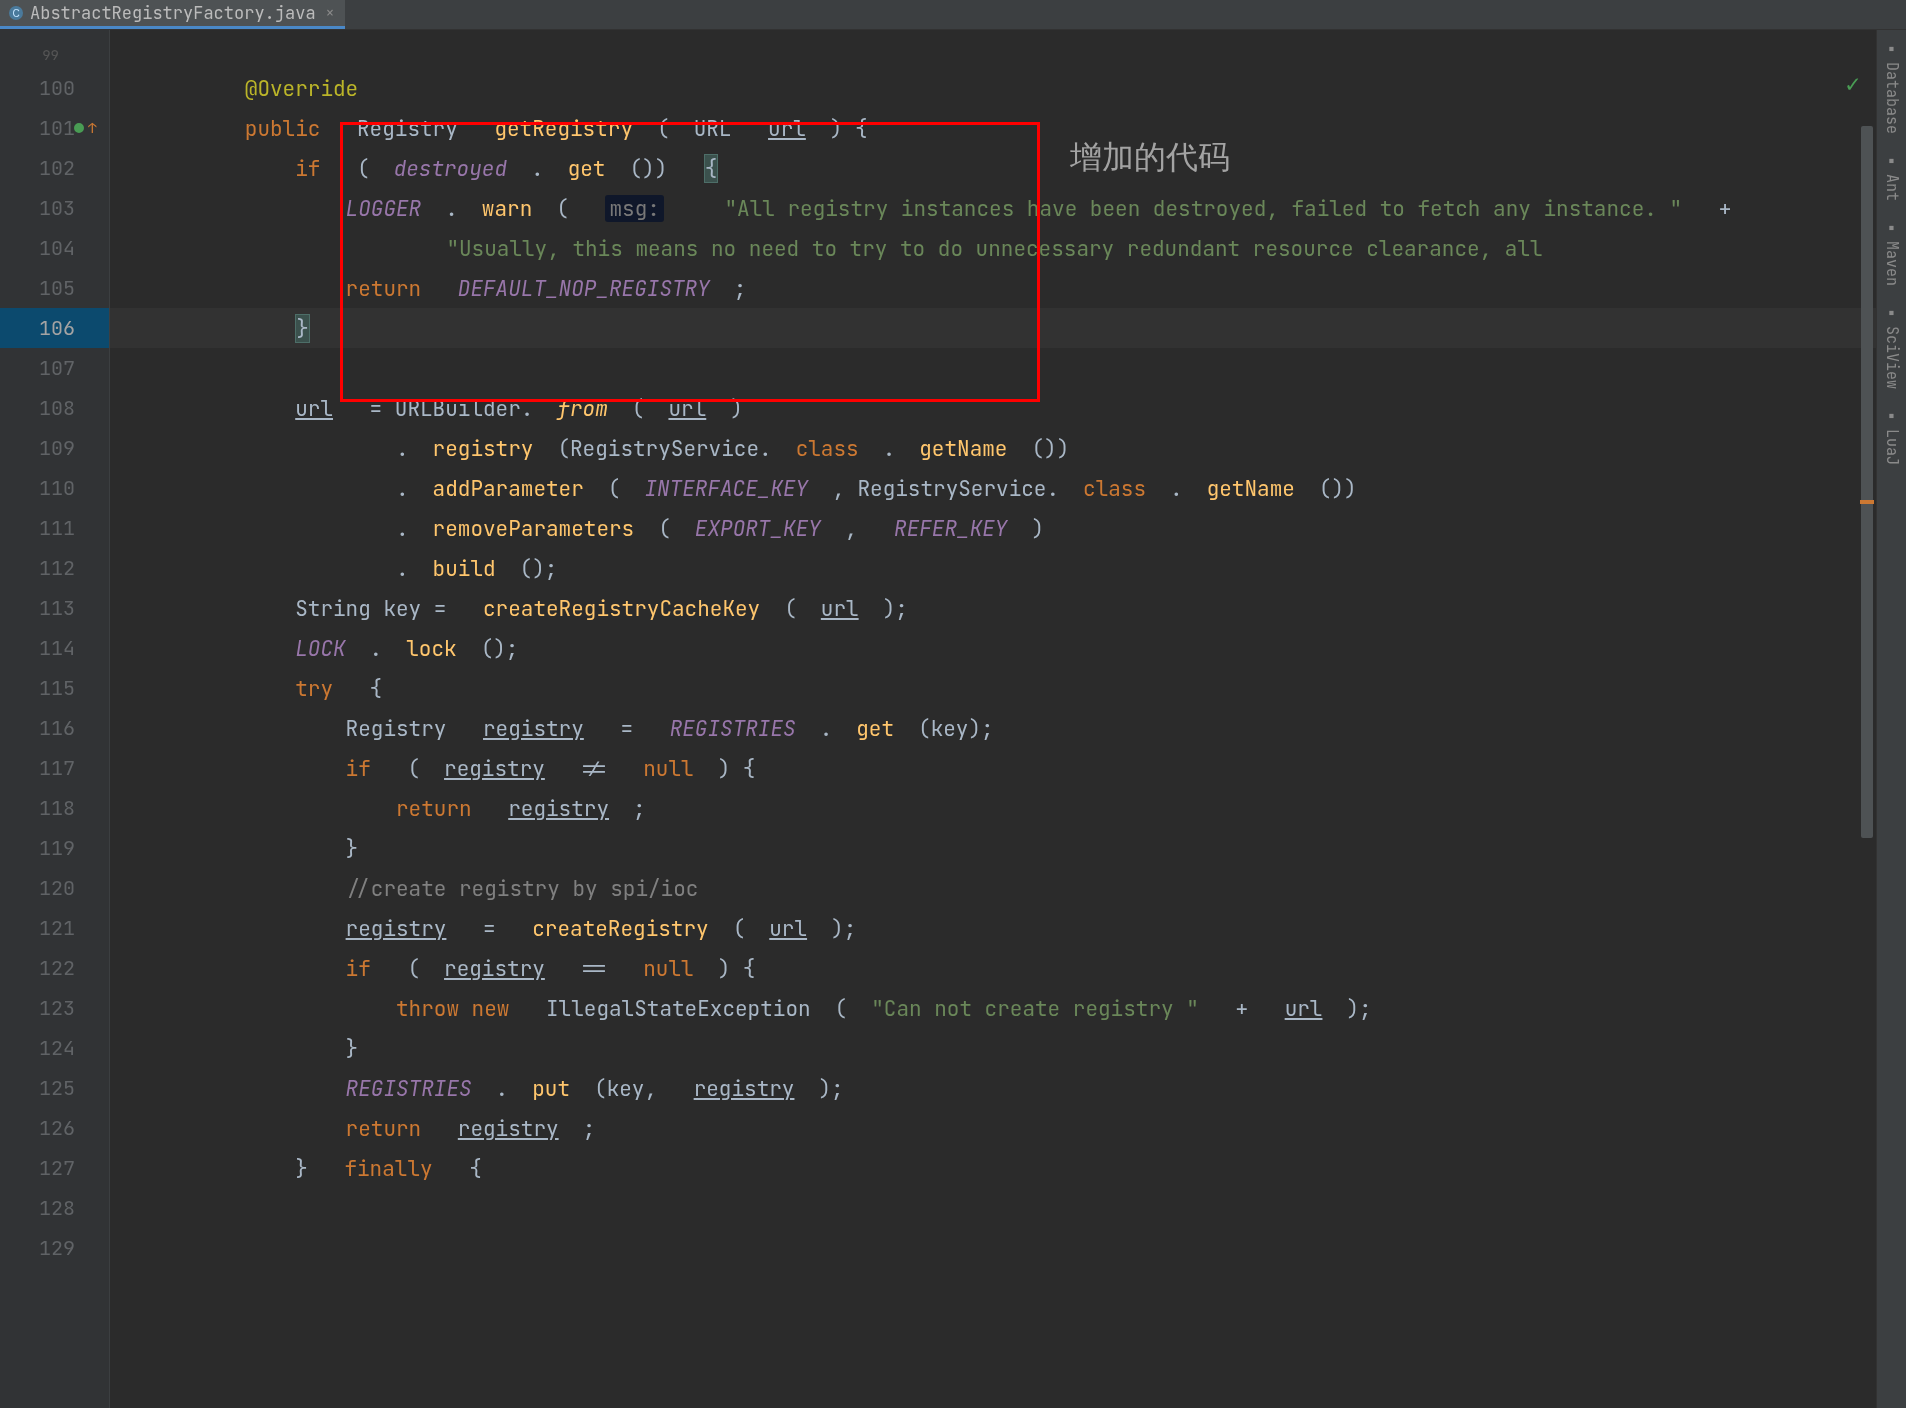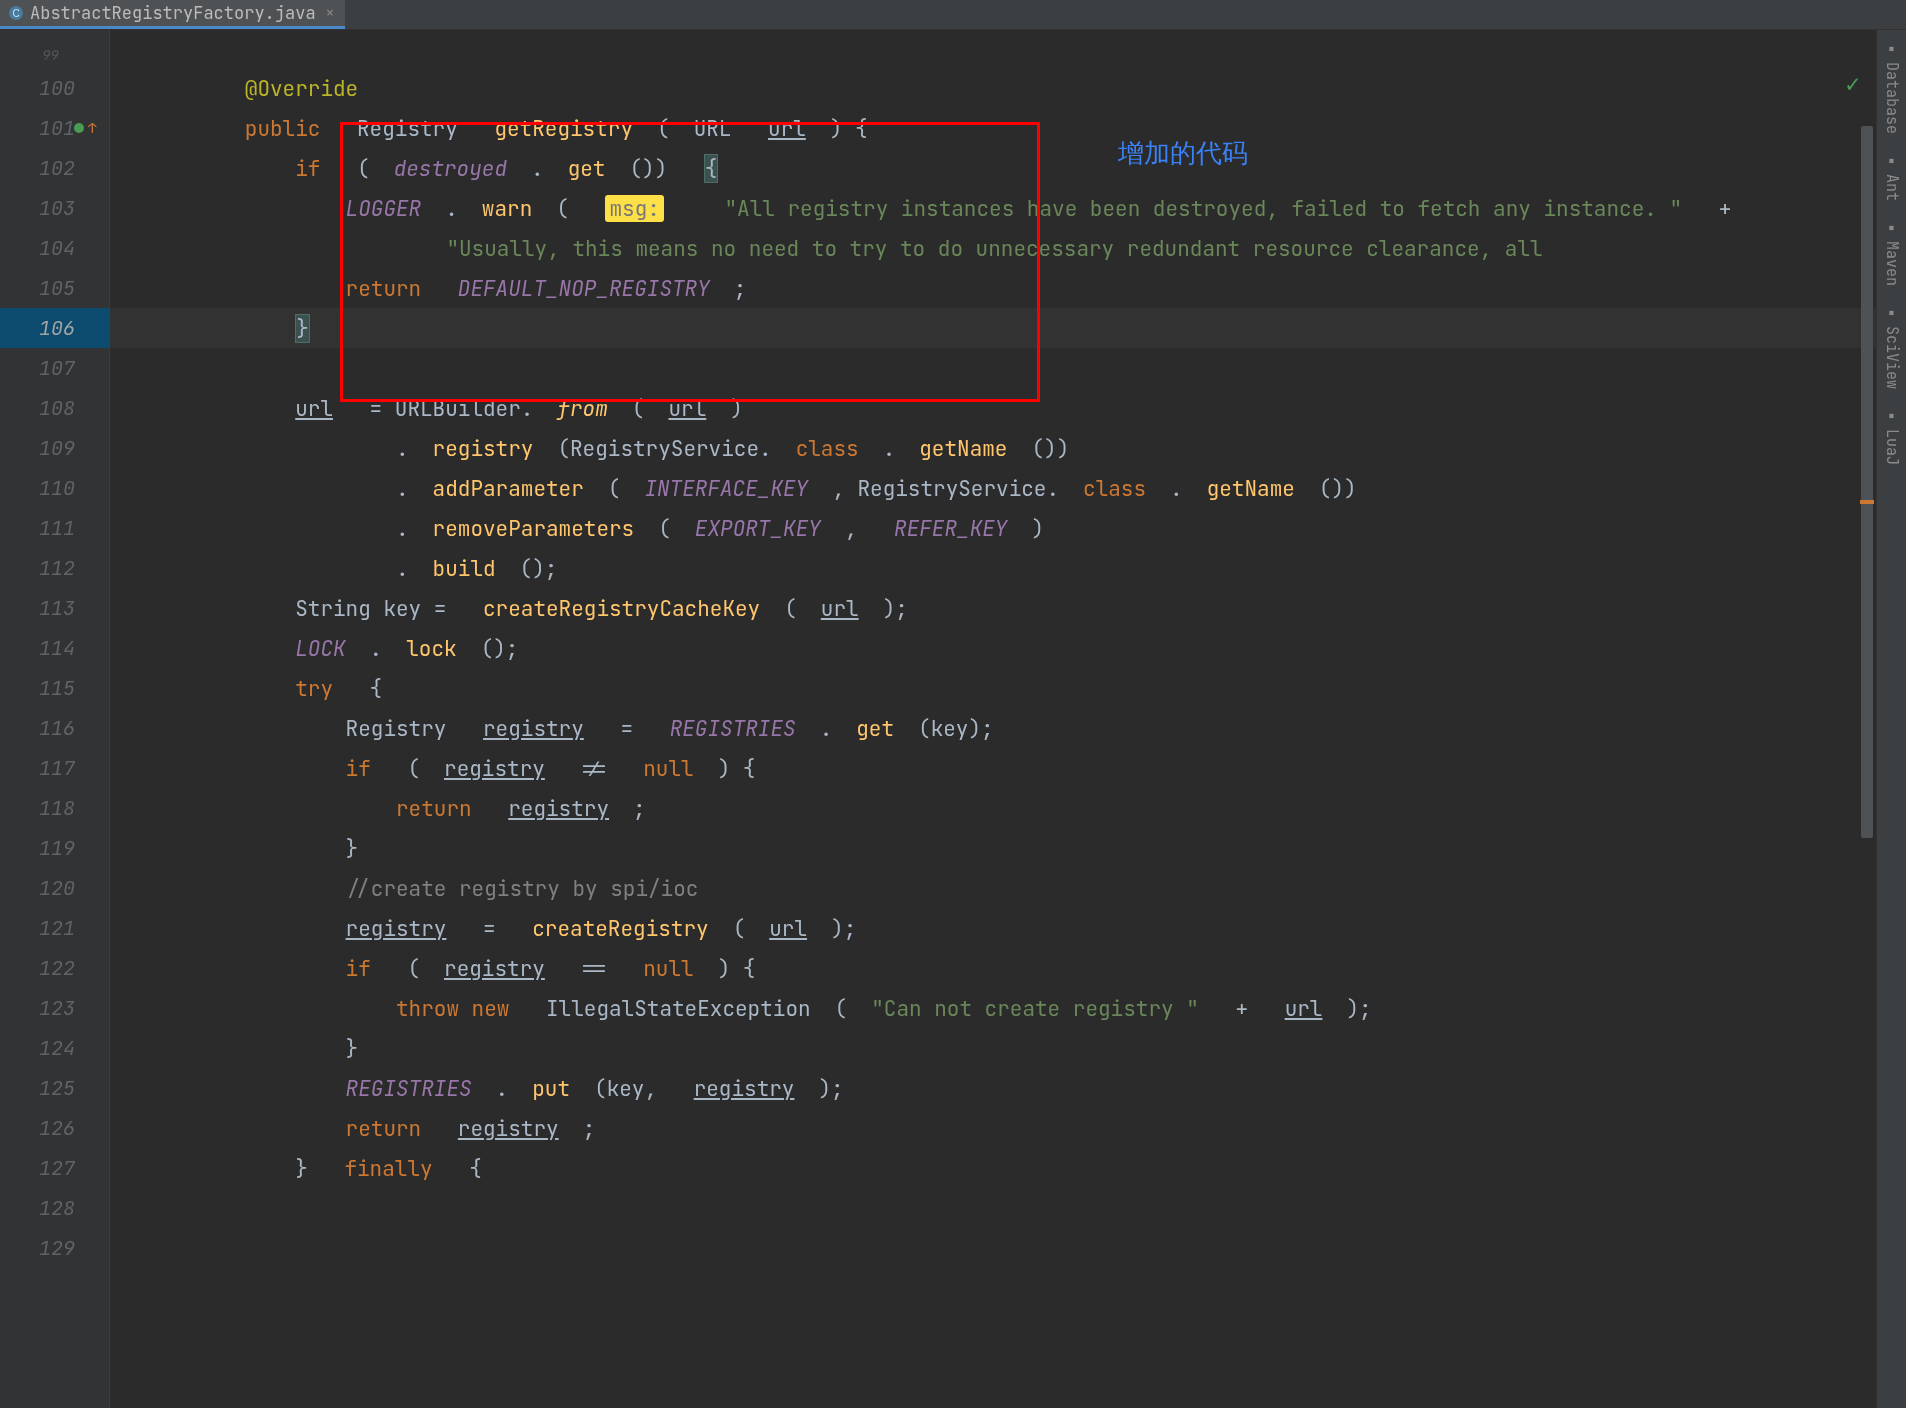--- a/index.html
+++ b/index.html
@@ -47,21 +47,20 @@
   }
   .gutter-row {
     height: 40px;
     display: flex;
     align-items: center;
     justify-content: flex-end;
     padding-right: 34px;
     color: #606366;
     font-size: 20px;
     position: relative;
-    font-style: italic;
   }
   .gutter-row.current { color: #a4a3a3; background: #0c4a6e; }
   .gutter-row .override {
     position:absolute; left: 74px; top:50%; transform:translateY(-50%);
     width:10px; height:10px; border-radius:50%; background:#499c54;
     border: 2px solid #499c54;
   }
   .gutter-row .arrow-up {
     position:absolute; left: 88px; top:50%; transform:translateY(-50%);
     color:#cc7832; font-size:14px; font-weight:bold;
@@ -84,26 +83,25 @@
   }
   .code-line.current { background: #323232; }
   .redbox {
     position: absolute;
     border: 3px solid #ff0000;
     pointer-events: none;
     z-index: 5;
   }
   .annotation {
     position: absolute;
-    color: #3b82f6;
-    font-size: 26px;
+    color: #a3a3a3;
+    font-size: 32px;
     font-family: sans-serif;
     z-index: 6;
     pointer-events: none;
-    margin-left: 48px;
   }
   .checkmark {
     position: absolute;
     top: 38px;
     right: 46px;
     color: #499c54;
     font-size: 24px;
     z-index: 7;
   }
   .right-tools {
@@ -157,21 +155,21 @@
   
   .kw { color: #cc7832; }
   .str { color: #6a8759; }
   .ann { color: #bbb529; }
   .com { color: #808080; }
   .fld { color: #9876aa; font-style: italic; }
   .call { color: #ffc66d; }
   .type { color: #a9b7c6; }
   .param { color: #a9b7c6; text-decoration: underline; }
   .const { color: #9876aa; font-style: italic; }
-  .hint { color: #787878; background:#fde047; border-radius:3px; padding:0 4px; font-style: normal;}
+  .hint { color: #787878; background:#0f172a; border-radius:3px; padding:0 4px; font-style: normal;}
   .brace-match { background: #3b514d; border:1px solid #4d6e68; }
   .under { text-decoration: underline; }
   .plain { color:#a9b7c6; }
 </style>
 </head>
 <body>
 
 <div class="root">
   <div class="tabbar">
     <div class="tab">

